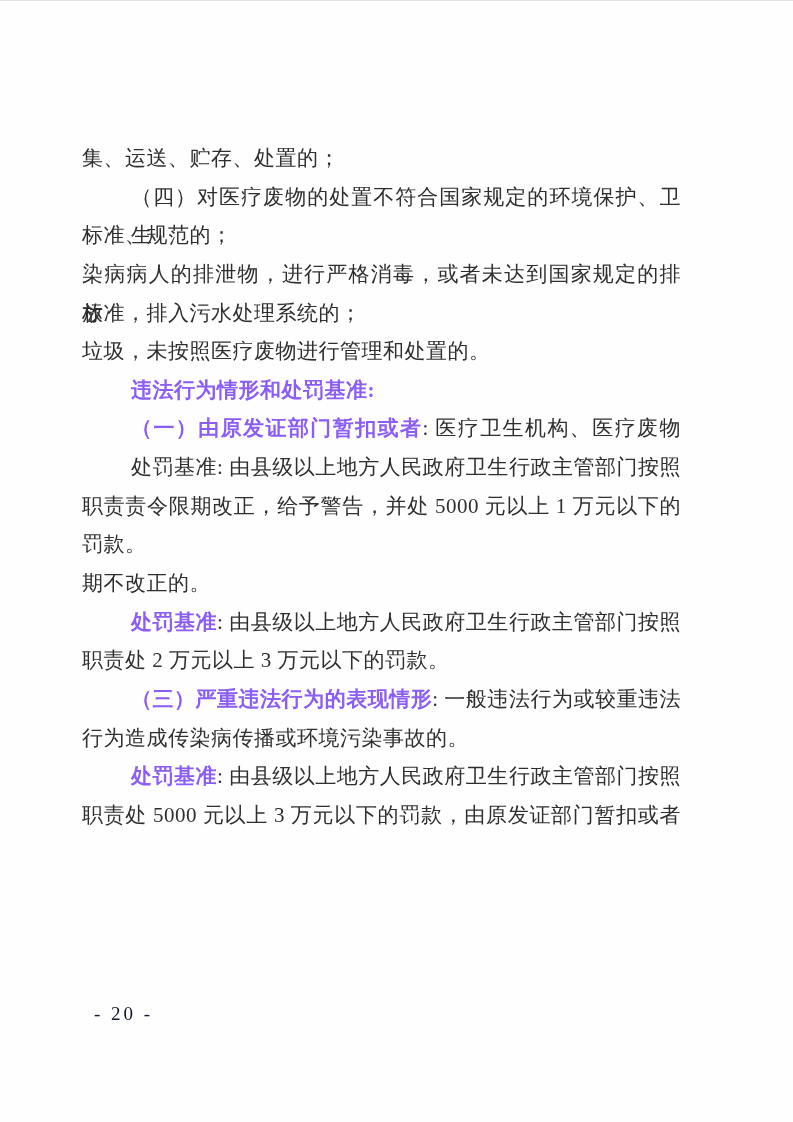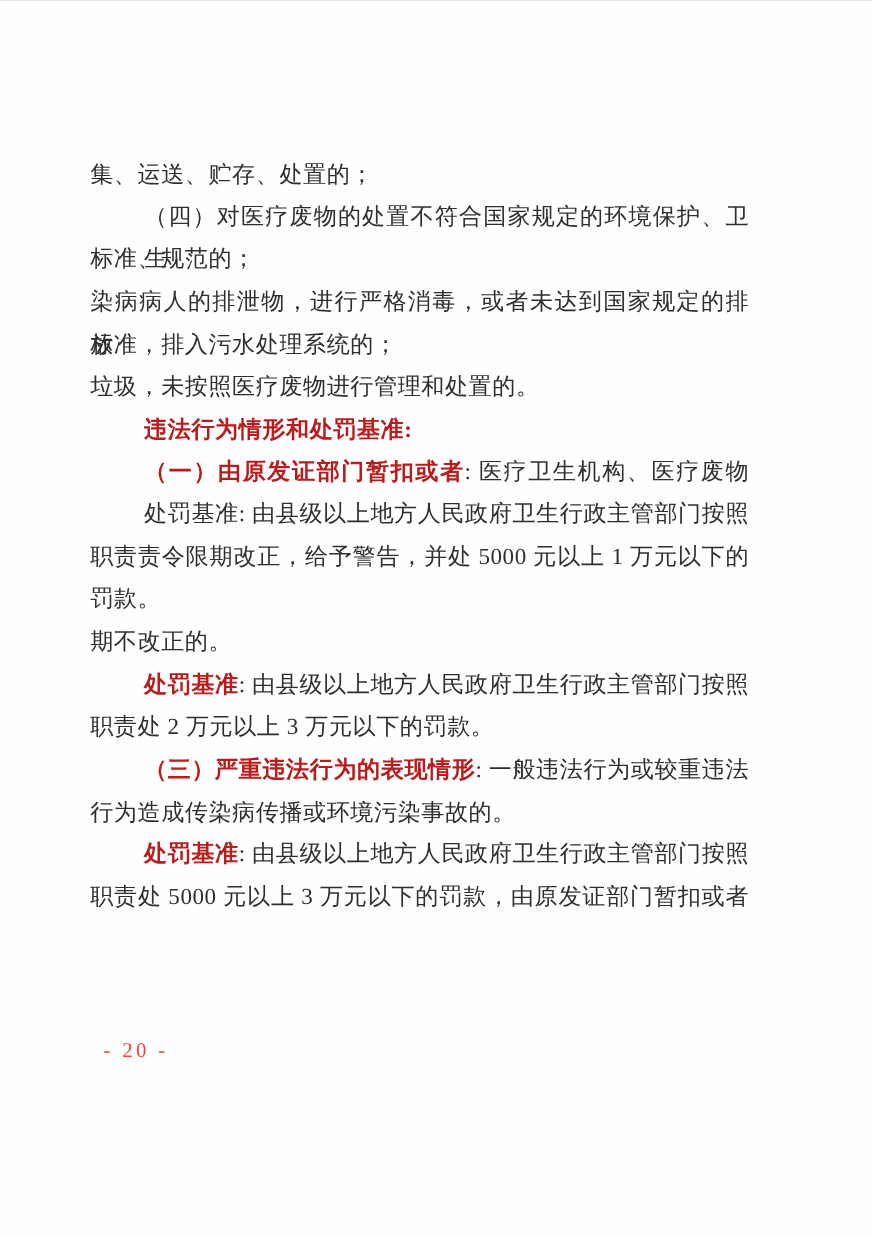--- a/index.html
+++ b/index.html
@@ -48,29 +48,29 @@
     text-align-last: justify;
   }
   .line.indent {
     padding-left: 49px;
   }
   .seg {
     font-weight: normal;
   }
   .seg.bold {
     font-weight: bold;
-    color: #b91c1c;
+    color: #8b5cf6;
   }
   .page-number {
     position: absolute;
     left: 94px;
-    top: 945px;
+    top: 1003px;
     font-size: 19px;
     letter-spacing: 3px;
-    color: #ef4444;
+    color: #0f172a;
     font-family: "Liberation Serif", "DejaVu Serif", serif;
   }
 </style>
 </head>
 <body>
 
 <div class="page">
   <div class="scan-artifact"></div>
   <main class="content" id="doc-content">
       <div class="line"><span class="seg">集、运送、贮存、处置的；</span></div>

